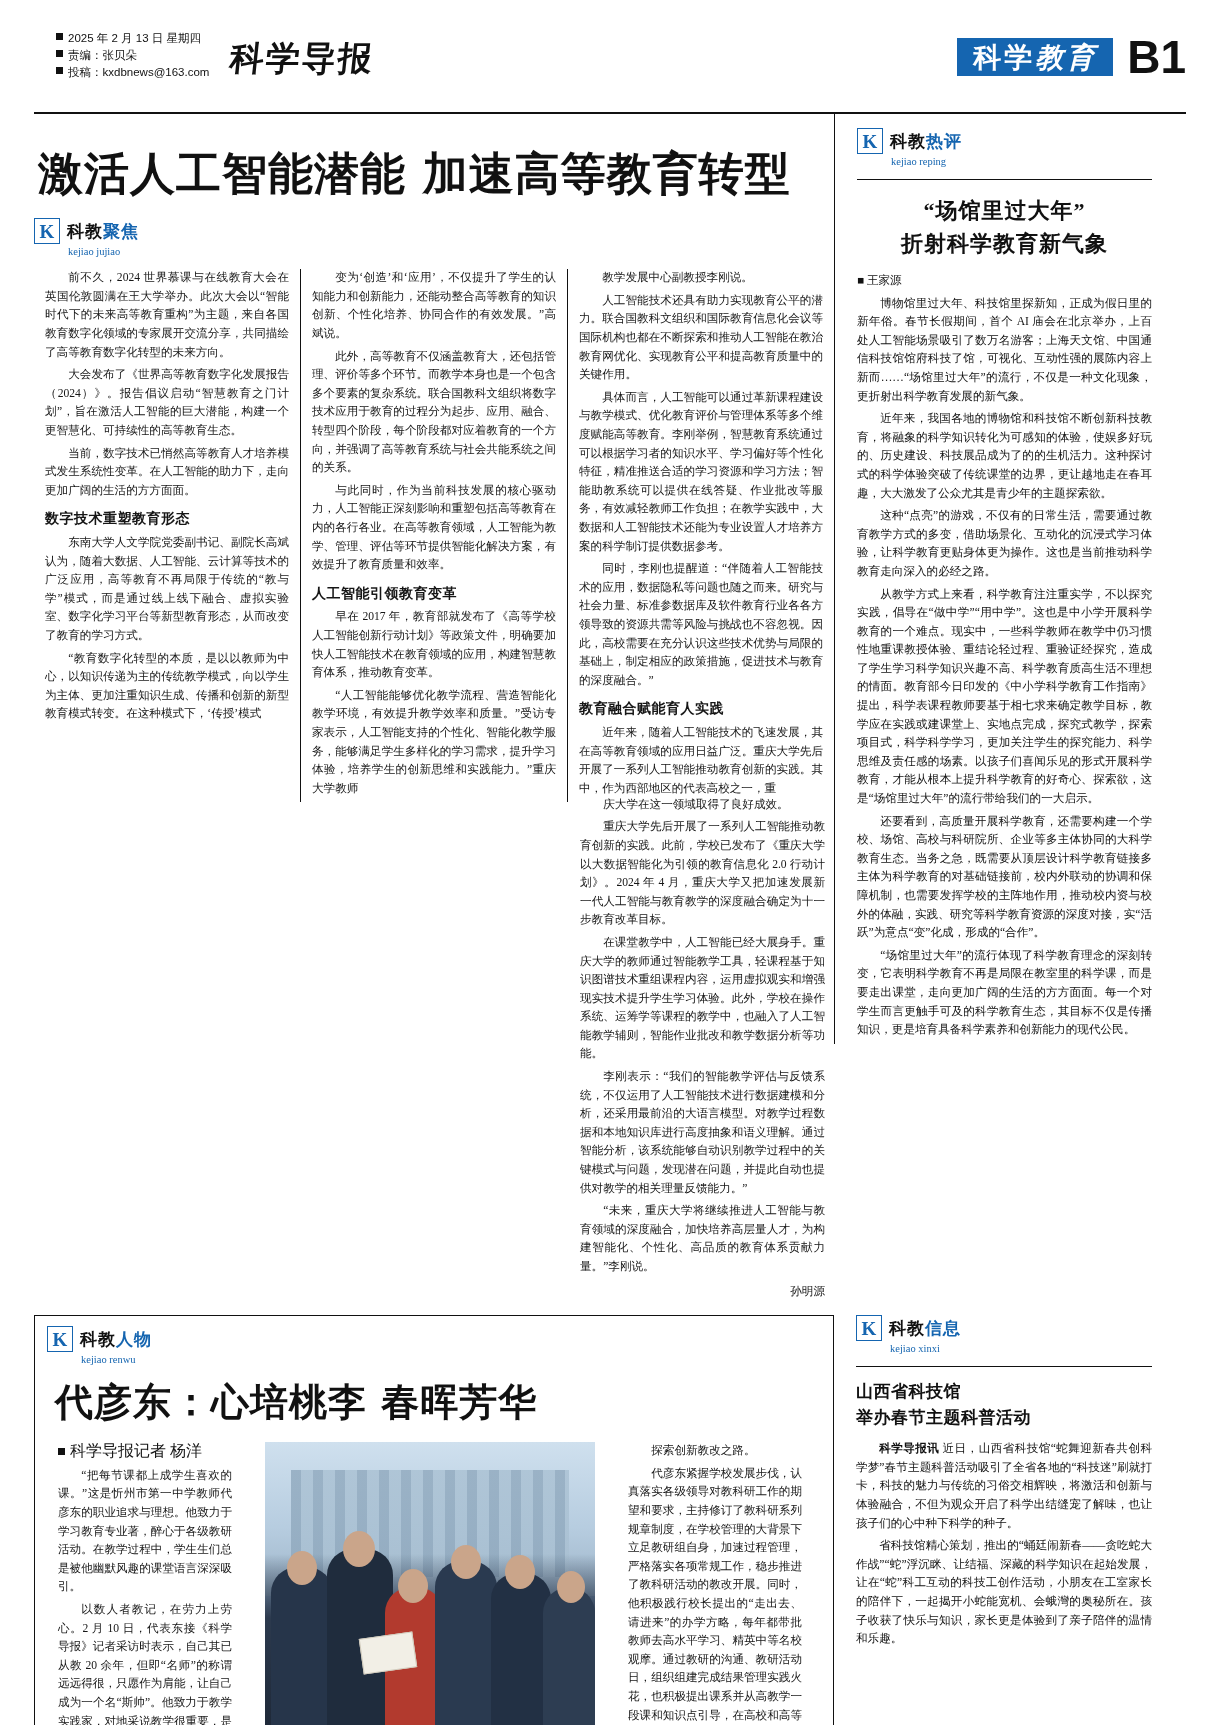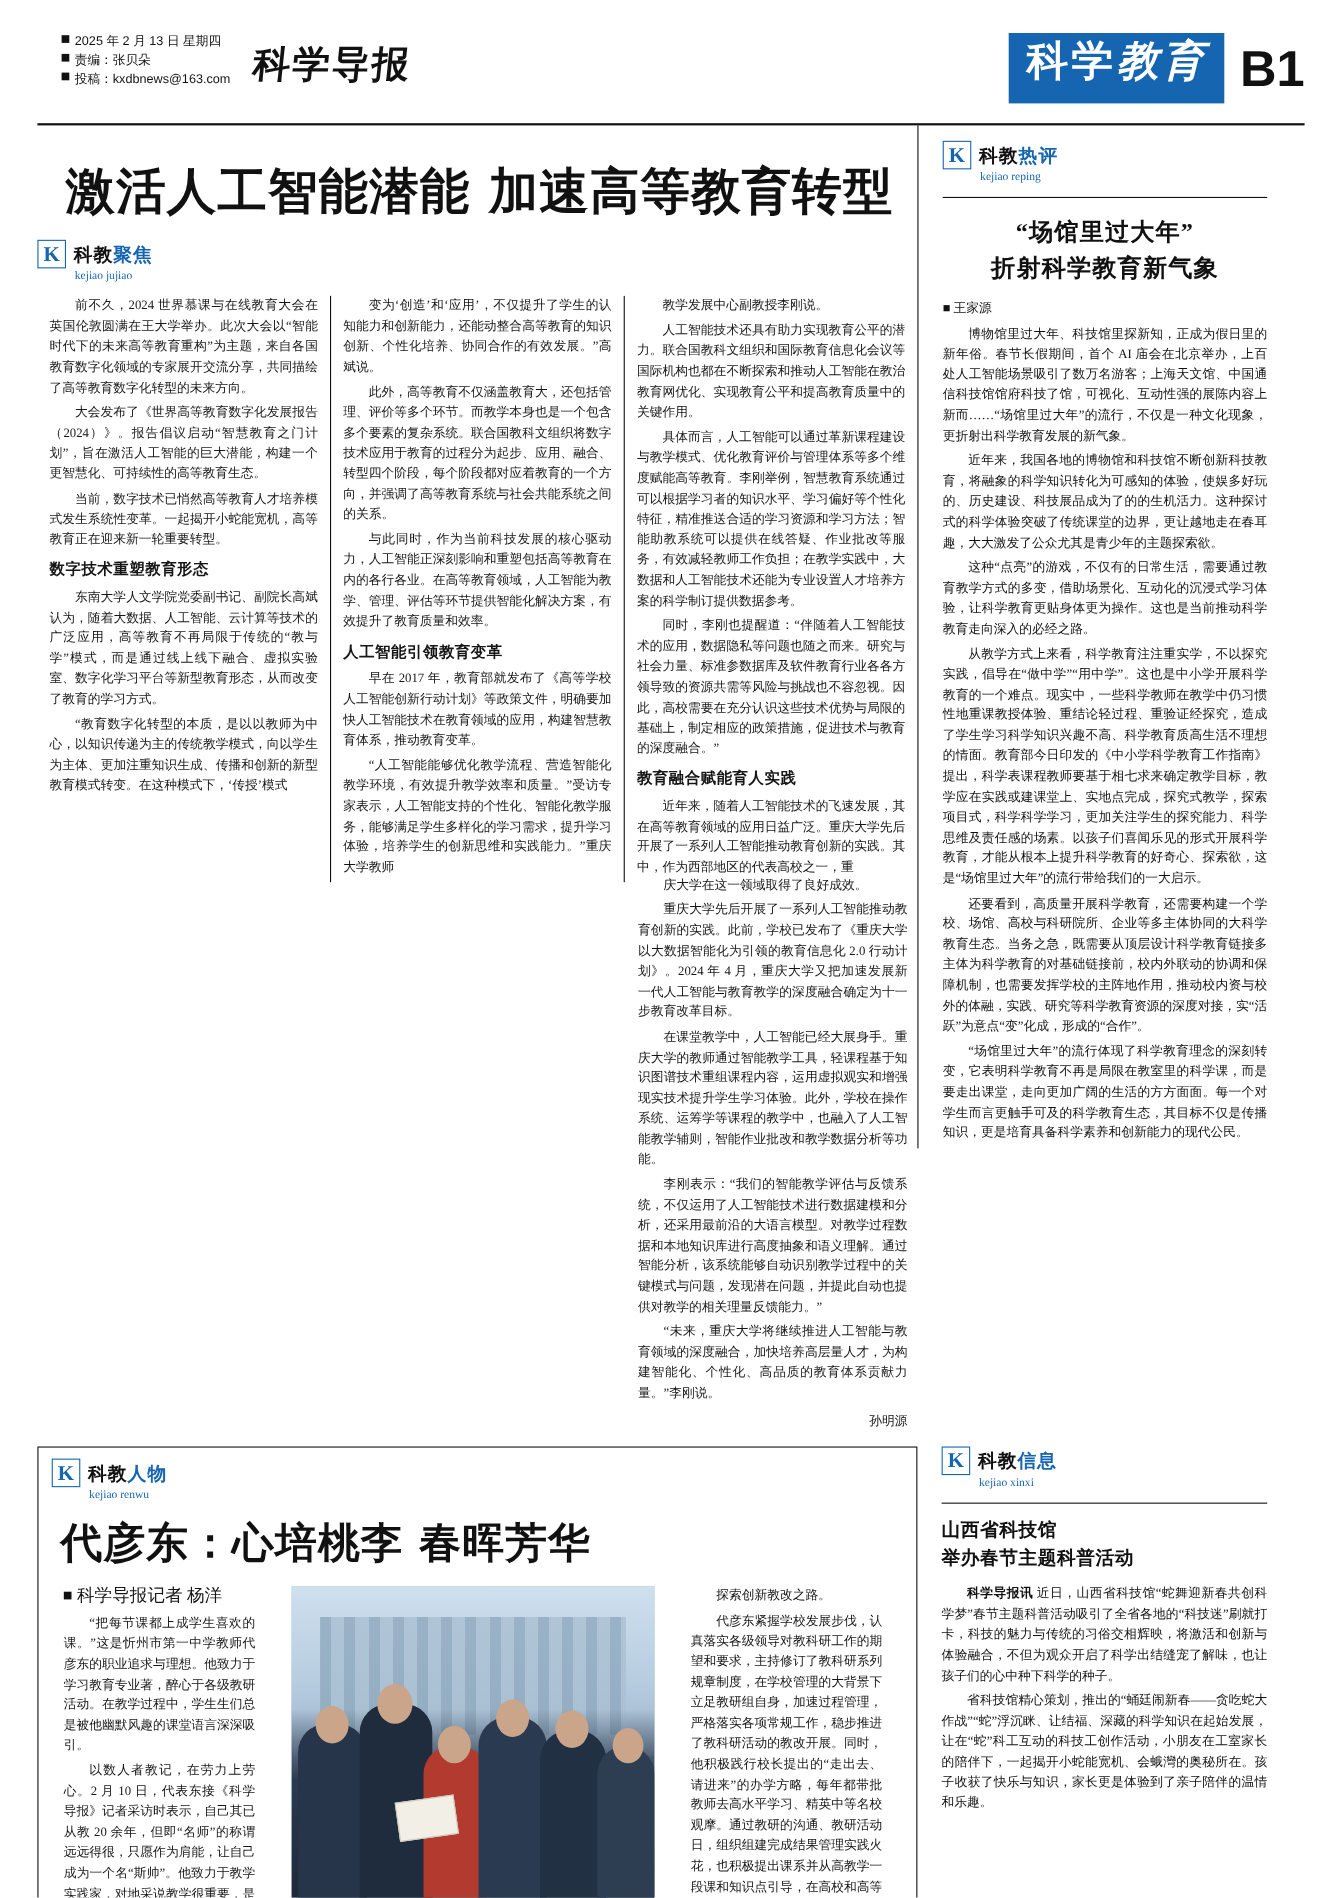--- a/index.html
+++ b/index.html
@@ -36,23 +36,23 @@
     color:#111;
     transform:skewX(-6deg);
   }
   .mh-right {
     position:absolute; right:0; top:8px;
     display:flex; align-items:center; gap:14px;
   }
   .mh-section {
     background:#1565b0;
     color:#fff;
-    font-size:38px;
+    font-size:28px;
     font-weight:bold;
-    padding:6px 16px 20px 16px;
+    padding:6px 16px 4px 16px;
     letter-spacing:3px;
     font-family:"DejaVu Serif", serif;
     line-height:1;
   }
   .mh-section .it { font-style:italic; }
   .mh-page {
     font-size:46px; font-weight:bold; letter-spacing:0;
     font-family:"Liberation Sans", sans-serif;
   }
 
@@ -65,21 +65,20 @@
   .top-right { width:318px; padding-top:14px; padding-left:22px; border-left:1px solid #111; }
 
   .headline {
     font-size:45px;
     font-weight:bold;
     font-family:"DejaVu Serif", serif;
     letter-spacing:1px;
     line-height:1.25;
     margin:14px 0 16px 4px;
     white-space:nowrap;
-    text-align:center;
   }
 
   
   .colbadge { display:flex; align-items:center; gap:7px; margin-bottom:4px;}
   .colbadge .k {
     width:26px; height:26px; border:1.6px solid #1565b0; color:#1565b0;
     font-family:"Liberation Serif", serif; font-weight:bold; font-size:19px;
     display:flex; align-items:center; justify-content:center; line-height:1;
   }
   .colbadge .cn { font-size:17px; font-weight:bold; font-family:"DejaVu Serif", serif; letter-spacing:1px;}
@@ -209,21 +208,21 @@
             <div class="k">K</div>
             <div class="cn"><span>科教</span><span class="hl">聚焦</span></div>
           </div>
           <div class="badge-py">kejiao jujiao</div>
         </div>
 
         <div class="cols3">
           <div class="col w267">
             <p>前不久，2024 世界慕课与在线教育大会在英国伦敦圆满在王大学举办。此次大会以“智能时代下的未来高等教育重构”为主题，来自各国教育数字化领域的专家展开交流分享，共同描绘了高等教育数字化转型的未来方向。</p>
             <p>大会发布了《世界高等教育数字化发展报告（2024）》。报告倡议启动“智慧教育之门计划”，旨在激活人工智能的巨大潜能，构建一个更智慧化、可持续性的高等教育生态。</p>
-            <p>当前，数字技术已悄然高等教育人才培养模式发生系统性变革。一起揭开小蛇能宽机，高等教育正在迎来新一轮重要转型。</p>
+            <p>当前，数字技术已悄然高等教育人才培养模式发生系统性变革。在人工智能的助力下，走向更加广阔的生活的方方面面。</p>
             <p class="subhead">数字技术重塑教育形态</p>
             <p>东南大学人文学院党委副书记、副院长高斌认为，随着大数据、人工智能、云计算等技术的广泛应用，高等教育不再局限于传统的“教与学”模式，而是通过线上线下融合、虚拟实验室、数字化学习平台等新型教育形态，从而改变了教育的学习方式。</p>
             <p>“教育数字化转型的本质，是以以教师为中心，以知识传递为主的传统教学模式，向以学生为主体、更加注重知识生成、传播和创新的新型教育模式转变。在这种模式下，‘传授’模式</p>
           </div>
           <div class="col-sep"></div>
           <div class="col w267">
             <p>变为‘创造’和‘应用’，不仅提升了学生的认知能力和创新能力，还能动整合高等教育的知识创新、个性化培养、协同合作的有效发展。”高斌说。</p>
             <p>此外，高等教育不仅涵盖教育大，还包括管理、评价等多个环节。而教学本身也是一个包含多个要素的复杂系统。联合国教科文组织将数字技术应用于教育的过程分为起步、应用、融合、转型四个阶段，每个阶段都对应着教育的一个方向，并强调了高等教育系统与社会共能系统之间的关系。</p>
             <p>与此同时，作为当前科技发展的核心驱动力，人工智能正深刻影响和重塑包括高等教育在内的各行各业。在高等教育领域，人工智能为教学、管理、评估等环节提供智能化解决方案，有效提升了教育质量和效率。</p>
             <p class="subhead">人工智能引领教育变革</p>

